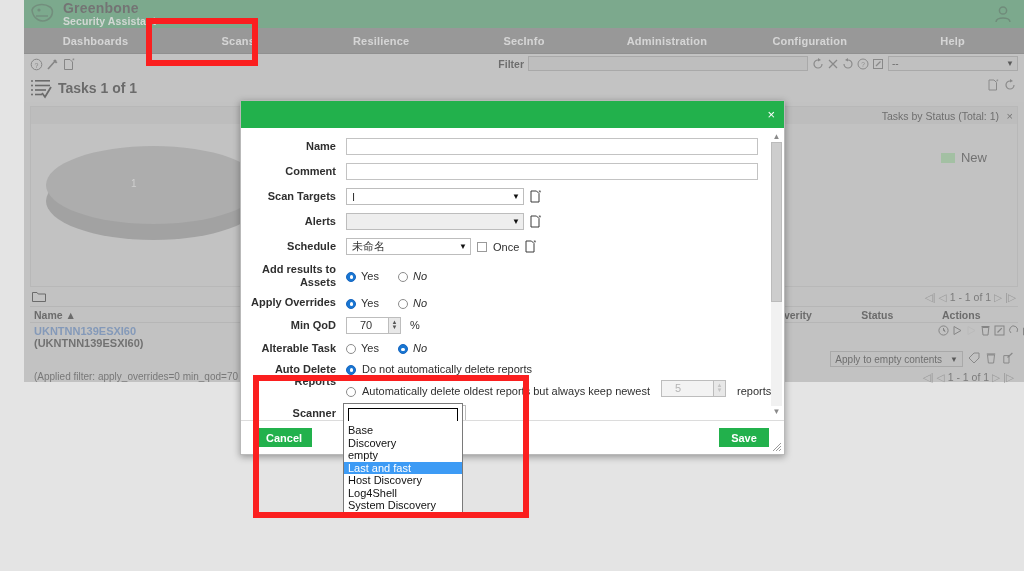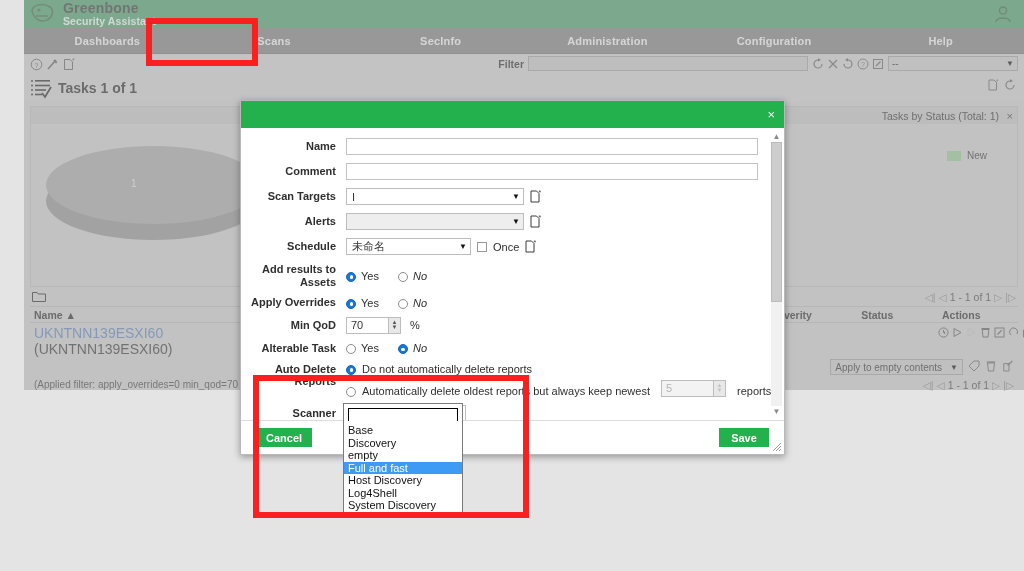--- a/index.html
+++ b/index.html
@@ -78,30 +78,30 @@
   .panel-head .pclose { position:absolute; right:4px; font-size:11px; color:#444; cursor:pointer;}
   .panel-body { flex:1; position:relative; overflow:hidden; background:#c4c4c4;}
 
   .pie3d { position:absolute; }
   .pie-top { position:absolute; border-radius:50%; }
   .pie-side { position:absolute; border-radius:50%; }
   .pie-num { position:absolute; color:#dcdcdc; font-size:10px; }
 
   .legend { position:absolute; right:30px; top:26px; display:flex; align-items:center; gap:6px;}
   .legend-sw { width:14px; height:10px; background:#90c190; display:inline-block;}
-  .legend-tx { font-size:10px; color:#3a3a3a;}
+  .legend-tx { font-size:13px; color:#3a3a3a;}
 
   
   .tablewrap { background:#c4c4c4; padding:0 6px; }
   .tbl-topicon { padding:4px 2px 2px 2px; }
   .tbl-head {
     display:flex; border-top:1px solid #b0b0b0; border-bottom:1px solid #b0b0b0;
     height:17px; align-items:center; font-weight:bold; font-size:10.5px; color:#2f2f2f;
   }
-  .tbl-row { display:flex; font-size:14px; padding-top:2px; }
+  .tbl-row { display:flex; font-size:11px; padding-top:2px;font-weight:bold; }
   .c-name { width:440px; padding-left:4px;}
   .c-status { width:120px;}
   .c-reports { width:90px;}
   .c-last { width:130px;}
   .c-sev { width:95px;}
   .c-trend { width:85px;}
   .c-act { width:80px;}
   .link { color:#5a7fb5; }
   .sub { color:#3a3a3a; }
   .pager { display:flex; align-items:center; justify-content:flex-end; gap:3px; font-size:10.5px; color:#4a4a4a; padding:2px 4px;}
@@ -157,21 +157,21 @@
   .caret { font-size:8px; color:#111; }
   .newicon { width:12px; height:13px; }
 
   .radio-line { display:flex; align-items:flex-end; gap:5px; font-size:11px; color:#2f2f2f;}
   .radio { width:10px; height:10px; border-radius:50%; border:1px solid #8c8c8c; background:#fff; display:inline-block; position:relative;}
   .radio.on { border-color:#1565c0; background:#1976d2; }
   .radio.on:after { content:""; position:absolute; left:2.5px; top:2.5px; width:3.5px; height:3.5px; border-radius:50%; background:#fff;}
   .gap18 { margin-left:13px;font-style:italic; }
 
   .spin { display:flex; align-items:center; }
-  .spin-in { width:42px; height:17px; border:1px solid #bdbdbd; border-right:none; background:#fff; font-size:11px; padding:0 4px; color:#333;}
+  .spin-in { width:42px; height:17px; border:1px solid #bdbdbd; border-right:none; background:#fff; font-size:11px; padding:0 13px; color:#333;}
   .spin-in.dis { background:#f3f3f3; color:#b4b4b4;}
   .spin-bt { width:13px; height:17px; border:1px solid #bdbdbd; background:#e8e8e8; display:flex; flex-direction:column; align-items:center; justify-content:center; line-height:5px; font-size:6px; color:#555;}
   .spin-bt.dis { color:#c4c4c4;}
   .pct { font-size:11px; margin-left:3px; color:#2f2f2f;}
 
   .chk { width:10px; height:10px; border:1px solid #9a9a9a; background:#fff; display:inline-block;}
   .once-lbl { font-size:11px; color:#2f2f2f; }
   .wide-in { width:52px; }
 
   .stack { display:flex; flex-direction:column; gap:5px; }
@@ -226,20 +226,21 @@
       <svg width="22" height="22" viewBox="0 0 22 22">
         <circle cx="11" cy="7.5" r="3.6" fill="none" stroke="#355e44" stroke-width="1.5"></circle>
         <path d="M4 19 C4 13.5, 18 13.5, 18 19" fill="none" stroke="#355e44" stroke-width="1.5"></path>
       </svg>
     </span>
   </div>
 
   <div class="navbar">
     <div class="navitem">Dashboards</div>
     <div class="navitem">Scans</div>
+    <div class="navitem">Resilience</div>
     <div class="navitem">SecInfo</div>
     <div class="navitem">Administration</div>
     <div class="navitem">Configuration</div>
     <div class="navitem">Help</div>
   </div>
 
   <div class="toolrow">
     <span class="tool-ic">
       <svg width="13" height="13" viewBox="0 0 13 13">
           <circle cx="6.5" cy="6.5" r="5.3" fill="none" stroke="#3a3a3a" stroke-width="1"></circle>
@@ -629,21 +630,21 @@
 </div>
 
 <div class="dd-open">
   <div class="dd-search">
     <input style="width: 100%; height: 100%; border: none; outline: none; font-size: 10px;" value="">
   </div>
   <div class="dd-list">
     <div class="dd-item">Base</div>
     <div class="dd-item">Discovery</div>
     <div class="dd-item">empty</div>
-    <div class="dd-item sel">Full and fast</div>
+    <div class="dd-item sel">Last and fast</div>
     <div class="dd-item">Host Discovery</div>
     <div class="dd-item">Log4Shell</div>
     <div class="dd-item">System Discovery</div>
   </div>
 </div>
 
 <div class="redbox" id="red-scans"></div>
 <div class="redbox" id="red-config"></div>
 
 </body></html>

